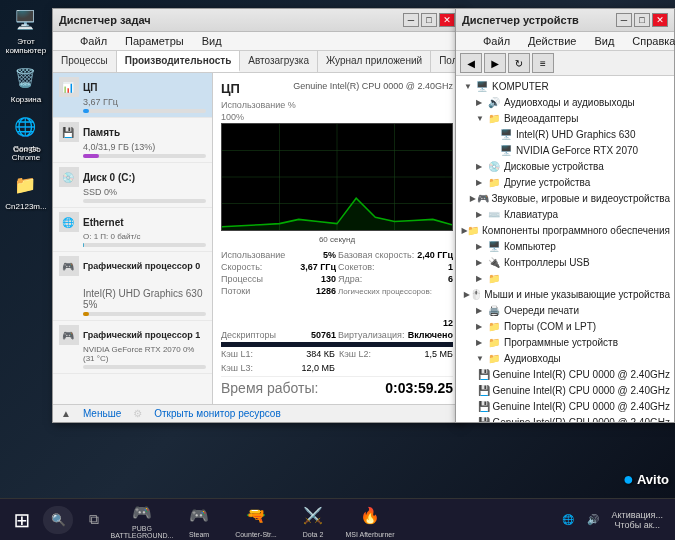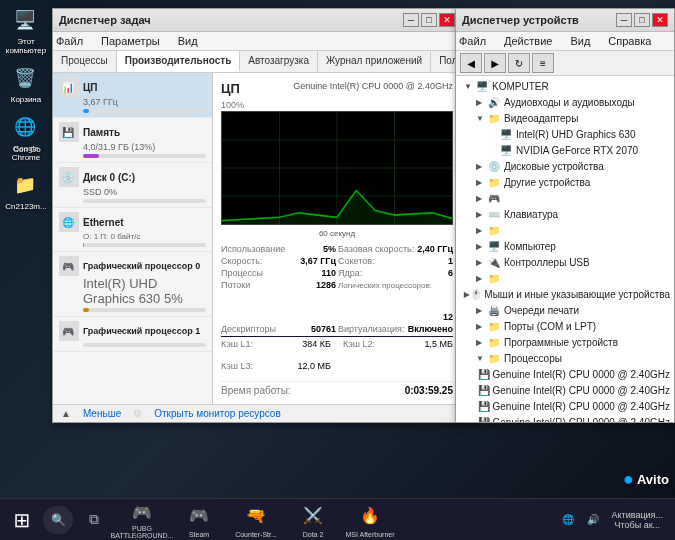--- a/index.html
+++ b/index.html
@@ -94,21 +94,21 @@
       background: #e0e0e0;
       cursor: pointer;
       display: flex;
       align-items: center;
       justify-content: center;
     }
     .win-btn.close { background: #e81123; color: #fff; }
 
     .window-menubar {
       background: #f5f5f5;
-      padding: 2px 0;
+      padding: 2px 24px;
       display: flex;
       gap: 12px;
       border-bottom: 1px solid #ccc;
       font-size: 11px;
     }
     .menu-item {
       cursor: pointer;
       padding: 1px 3px;
       color: #222;
     }
@@ -235,26 +235,26 @@
     }
 
     .graph-time-label {
       font-size: 8px;
       color: #555;
       text-align: center;
       margin-bottom: 4px;
     }
 
     .uptime-row {
-      font-size: 10px;
+      font-size: 14px;
       display: flex;
       justify-content: space-between;
       border-top: 1px solid #eee;
       padding-top: 3px;
-      margin-top: 10px;
+      margin-top: 3px;
     }
 
     .tm-footer {
       background: #f0f0f0;
       border-top: 1px solid #ccc;
       padding: 3px 8px;
       display: flex;
       align-items: center;
       gap: 12px;
       font-size: 10px;
@@ -547,41 +547,43 @@
           <span class="process-sub" style="font-size:8px;">О: 1 П: 0 байт/с</span>
           <div class="process-bar-container">
             <div class="process-bar" style="width:1%;background:#44aacc"></div>
           </div>
         </div>
         <div class="process-item">
           <div class="proc-header">
             <div class="process-icon">🎮</div>
             <span class="process-name" style="font-size:9px;text-align:center;">Графический процессор 0</span>
           </div>
-          <span class="process-sub" style="font-size:13px;">Intel(R) UHD Graphics 630 5%</span>
+          <span class="process-sub" style="font-size:10px;margin-top:12px;">Intel(R) UHD Graphics 630 5%</span>
           <div class="process-bar-container">
             <div class="process-bar" style="width:5%;background:#cc8800"></div>
           </div>
         </div>
         <div class="process-item">
           <div class="proc-header">
             <div class="process-icon">🎮</div>
             <span class="process-name" style="font-size:9px;">Графический процессор 1</span>
           </div>
+          <span class="process-sub" style="font-size:8px;">NVIDIA GeForce RTX 2070 0% (31 °C)</span>
           <div class="process-bar-container">
             <div class="process-bar" style="width:0%;background:#cc4400"></div>
           </div>
         </div>
       </div>
 
       <div class="cpu-detail">
         <div class="cpu-title-row">
           <span class="cpu-title">ЦП</span>
           <span class="cpu-subtitle">Genuine Intel(R) CPU 0000 @ 2.40GHz</span>
         </div>
+        <div style="font-size:9px;color:#777;margin-bottom:2px;">Использование %</div>
         <div style="display:flex;justify-content:space-between;font-size:9px;color:#777;margin-bottom:1px;">
           <span>100%</span>
         </div>
 
         <div class="cpu-graph-area">
           <svg class="cpu-graph-svg" viewBox="0 0 240 100" preserveAspectRatio="none">
 
             <line x1="0" y1="25" x2="240" y2="25" stroke="#1a4a1a" stroke-width="0.5"></line>
             <line x1="0" y1="50" x2="240" y2="50" stroke="#1a4a1a" stroke-width="0.5"></line>
             <line x1="0" y1="75" x2="240" y2="75" stroke="#1a4a1a" stroke-width="0.5"></line>
@@ -607,21 +609,21 @@
           <div>
             <span style="color:#777;">Скорость:</span>
             <span style="float:right;font-weight:600;">3,67 ГГц</span>
           </div>
           <div>
             <span style="color:#777;">Сокетов:</span>
             <span style="float:right;font-weight:600;">1</span>
           </div>
           <div>
             <span style="color:#777;">Процессы</span>
-            <span style="float:right;font-weight:600;">110</span>
+            <span style="float:right;font-weight:600;">130</span>
           </div>
           <div>
             <span style="color:#777;">Ядра:</span>
             <span style="float:right;font-weight:600;">6</span>
           </div>
           <div>
             <span style="color:#777;">Потоки</span>
             <span style="float:right;font-weight:600;">1286</span>
           </div>
           <div>
@@ -631,21 +633,21 @@
           <div>
             <span style="color:#777;">Дескрипторы</span>
             <span style="float:right;font-weight:600;">50761</span>
           </div>
           <div>
             <span style="color:#777;">Виртуализация:</span>
             <span style="float:right;font-weight:600;">Включено</span>
           </div>
         </div>
 
-        <div style="display:grid;grid-template-columns:1fr 1fr;gap:12px;font-size:9px;margin-top:2px;border-top:1px solid #0f172a;padding-top:2px;">
+        <div style="display:grid;grid-template-columns:1fr 1fr;gap:4px;font-size:9px;margin-top:2px;border-top:5px solid #0f172a;padding-top:2px;">
           <div>
             <span style="color:#777;">Кэш L1:</span>
             <span style="float:right;">384 КБ</span>
           </div>
           <div>
             <span style="color:#777;">Кэш L2:</span>
             <span style="float:right;">1,5 МБ</span>
           </div>
           <div>
             <span style="color:#777;">Кэш L3:</span>
@@ -735,33 +737,35 @@
         <span class="tree-indent" style="width:16px"></span>
         <span class="tree-arrow">▶</span>
         <span class="tree-icon">📁</span>
         <span class="tree-label">Другие устройства</span>
       </div>
 
       <div class="tree-item">
         <span class="tree-indent" style="width:16px"></span>
         <span class="tree-arrow">▶</span>
         <span class="tree-icon">🎮</span>
+        <span class="tree-label">Звуковые, игровые и видеоустройства</span>
       </div>
 
       <div class="tree-item">
         <span class="tree-indent" style="width:16px"></span>
         <span class="tree-arrow">▶</span>
         <span class="tree-icon">⌨️</span>
         <span class="tree-label">Клавиатура</span>
       </div>
 
       <div class="tree-item">
         <span class="tree-indent" style="width:16px"></span>
         <span class="tree-arrow">▶</span>
         <span class="tree-icon">📁</span>
+        <span class="tree-label">Компоненты программного обеспечения</span>
       </div>
 
       <div class="tree-item">
         <span class="tree-indent" style="width:16px"></span>
         <span class="tree-arrow">▶</span>
         <span class="tree-icon">🖥️</span>
         <span class="tree-label">Компьютер</span>
       </div>
 
       <div class="tree-item">
@@ -802,21 +806,21 @@
         <span class="tree-indent" style="width:16px"></span>
         <span class="tree-arrow">▶</span>
         <span class="tree-icon">📁</span>
         <span class="tree-label">Программные устройств</span>
       </div>
 
       <div class="tree-item">
         <span class="tree-indent" style="width:16px"></span>
         <span class="tree-arrow">▼</span>
         <span class="tree-icon">📁</span>
-        <span class="tree-label">Процессоры</span>
+        <span class="tree-label">Аудиовходы</span>
       </div>
 
       <div class="tree-item">
         <span class="tree-indent" style="width:28px"></span>
         <span class="tree-arrow"> </span>
         <span class="tree-icon">💾</span>
         <span class="tree-label">Genuine Intel(R) CPU 0000 @ 2.40GHz</span>
       </div>
       <div class="tree-item">
         <span class="tree-indent" style="width:28px"></span>

